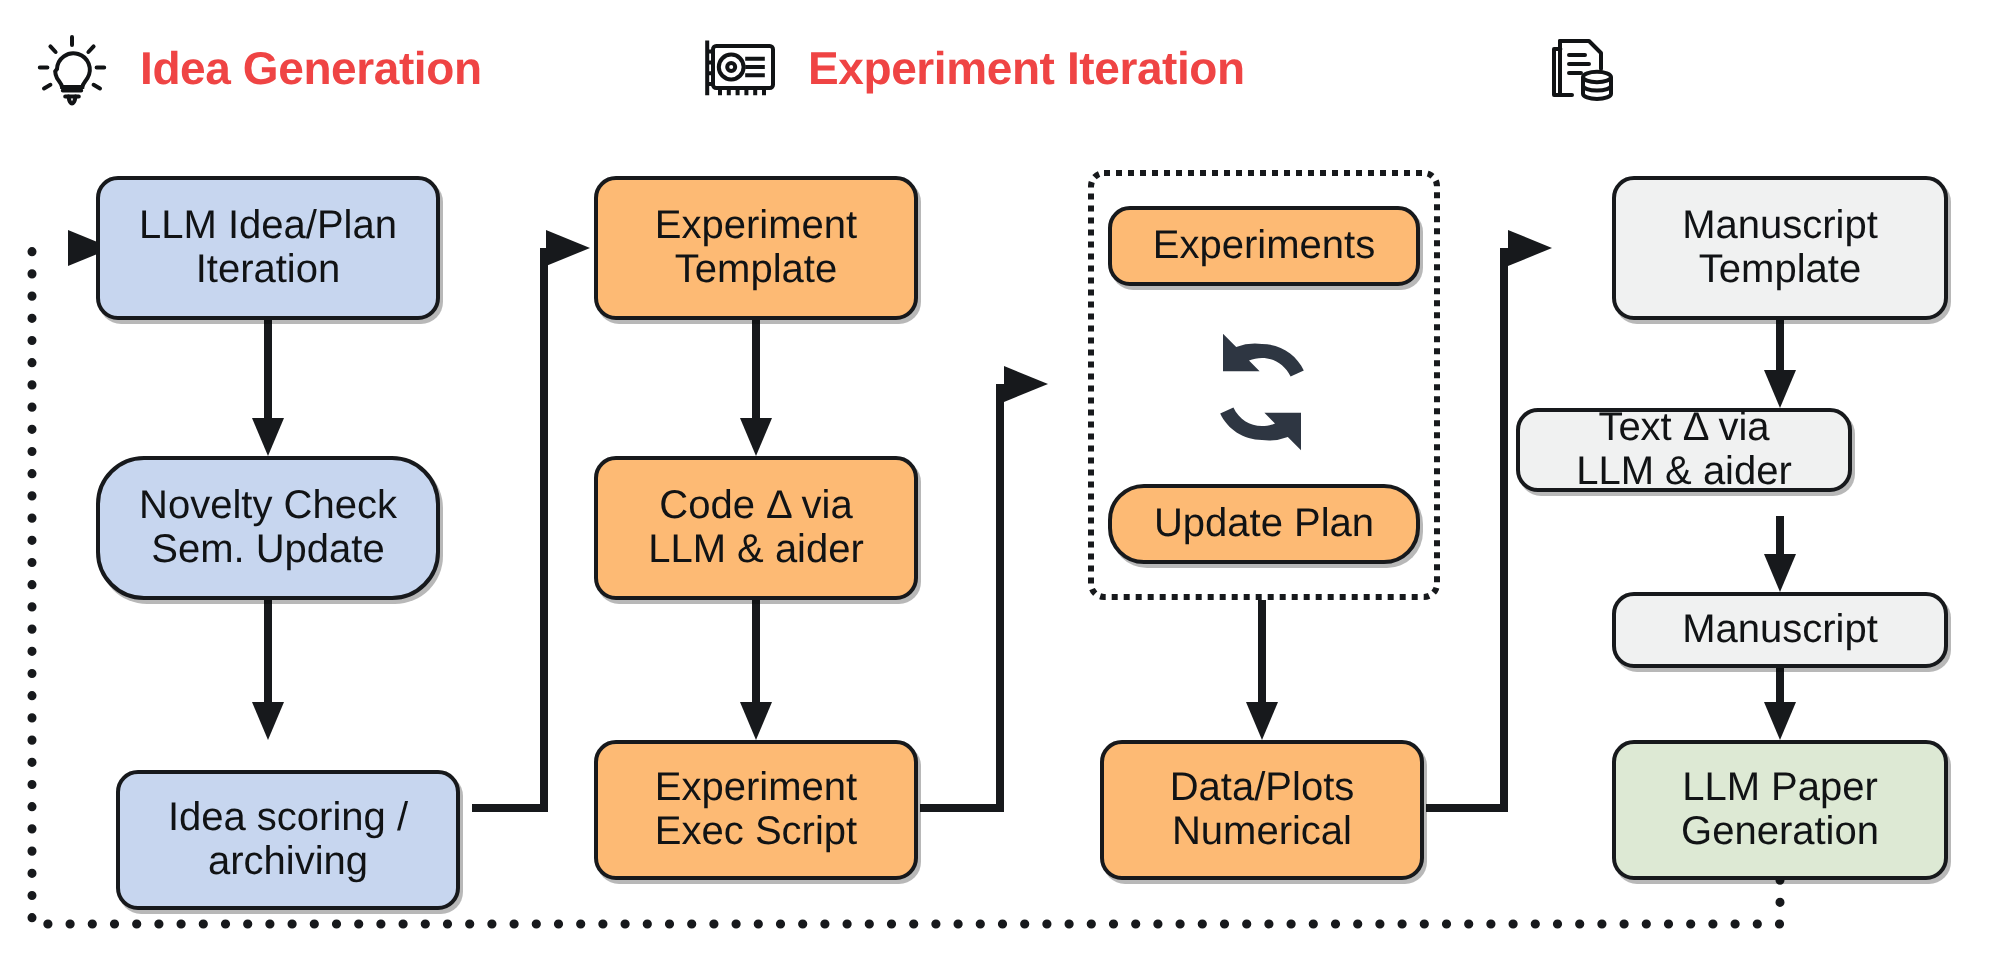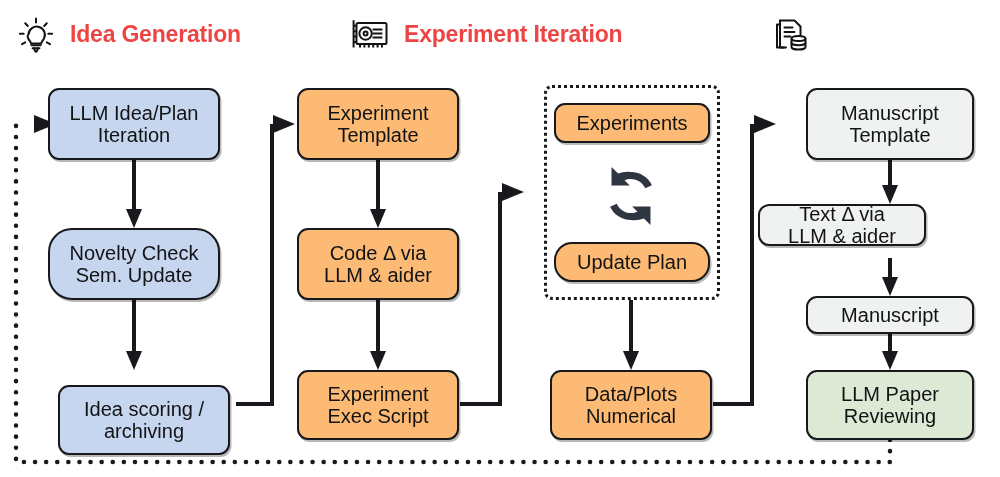--- a/index.html
+++ b/index.html
@@ -225,17 +225,17 @@
     </div>
   </div>
   <div class="node n-grey" style="left:806px;top:296px;width:168px;height:38px;">
     <div>
         <span>Manuscript</span>
       </div>
   </div>
   <div class="node n-green" style="left:806px;top:370px;width:168px;height:70px;">
     <div>
       <span>LLM Paper</span>
-      <span>Reviewing</span>
+      <span>Generation</span>
     </div>
   </div>
 
 </div>
 
 </body></html>

